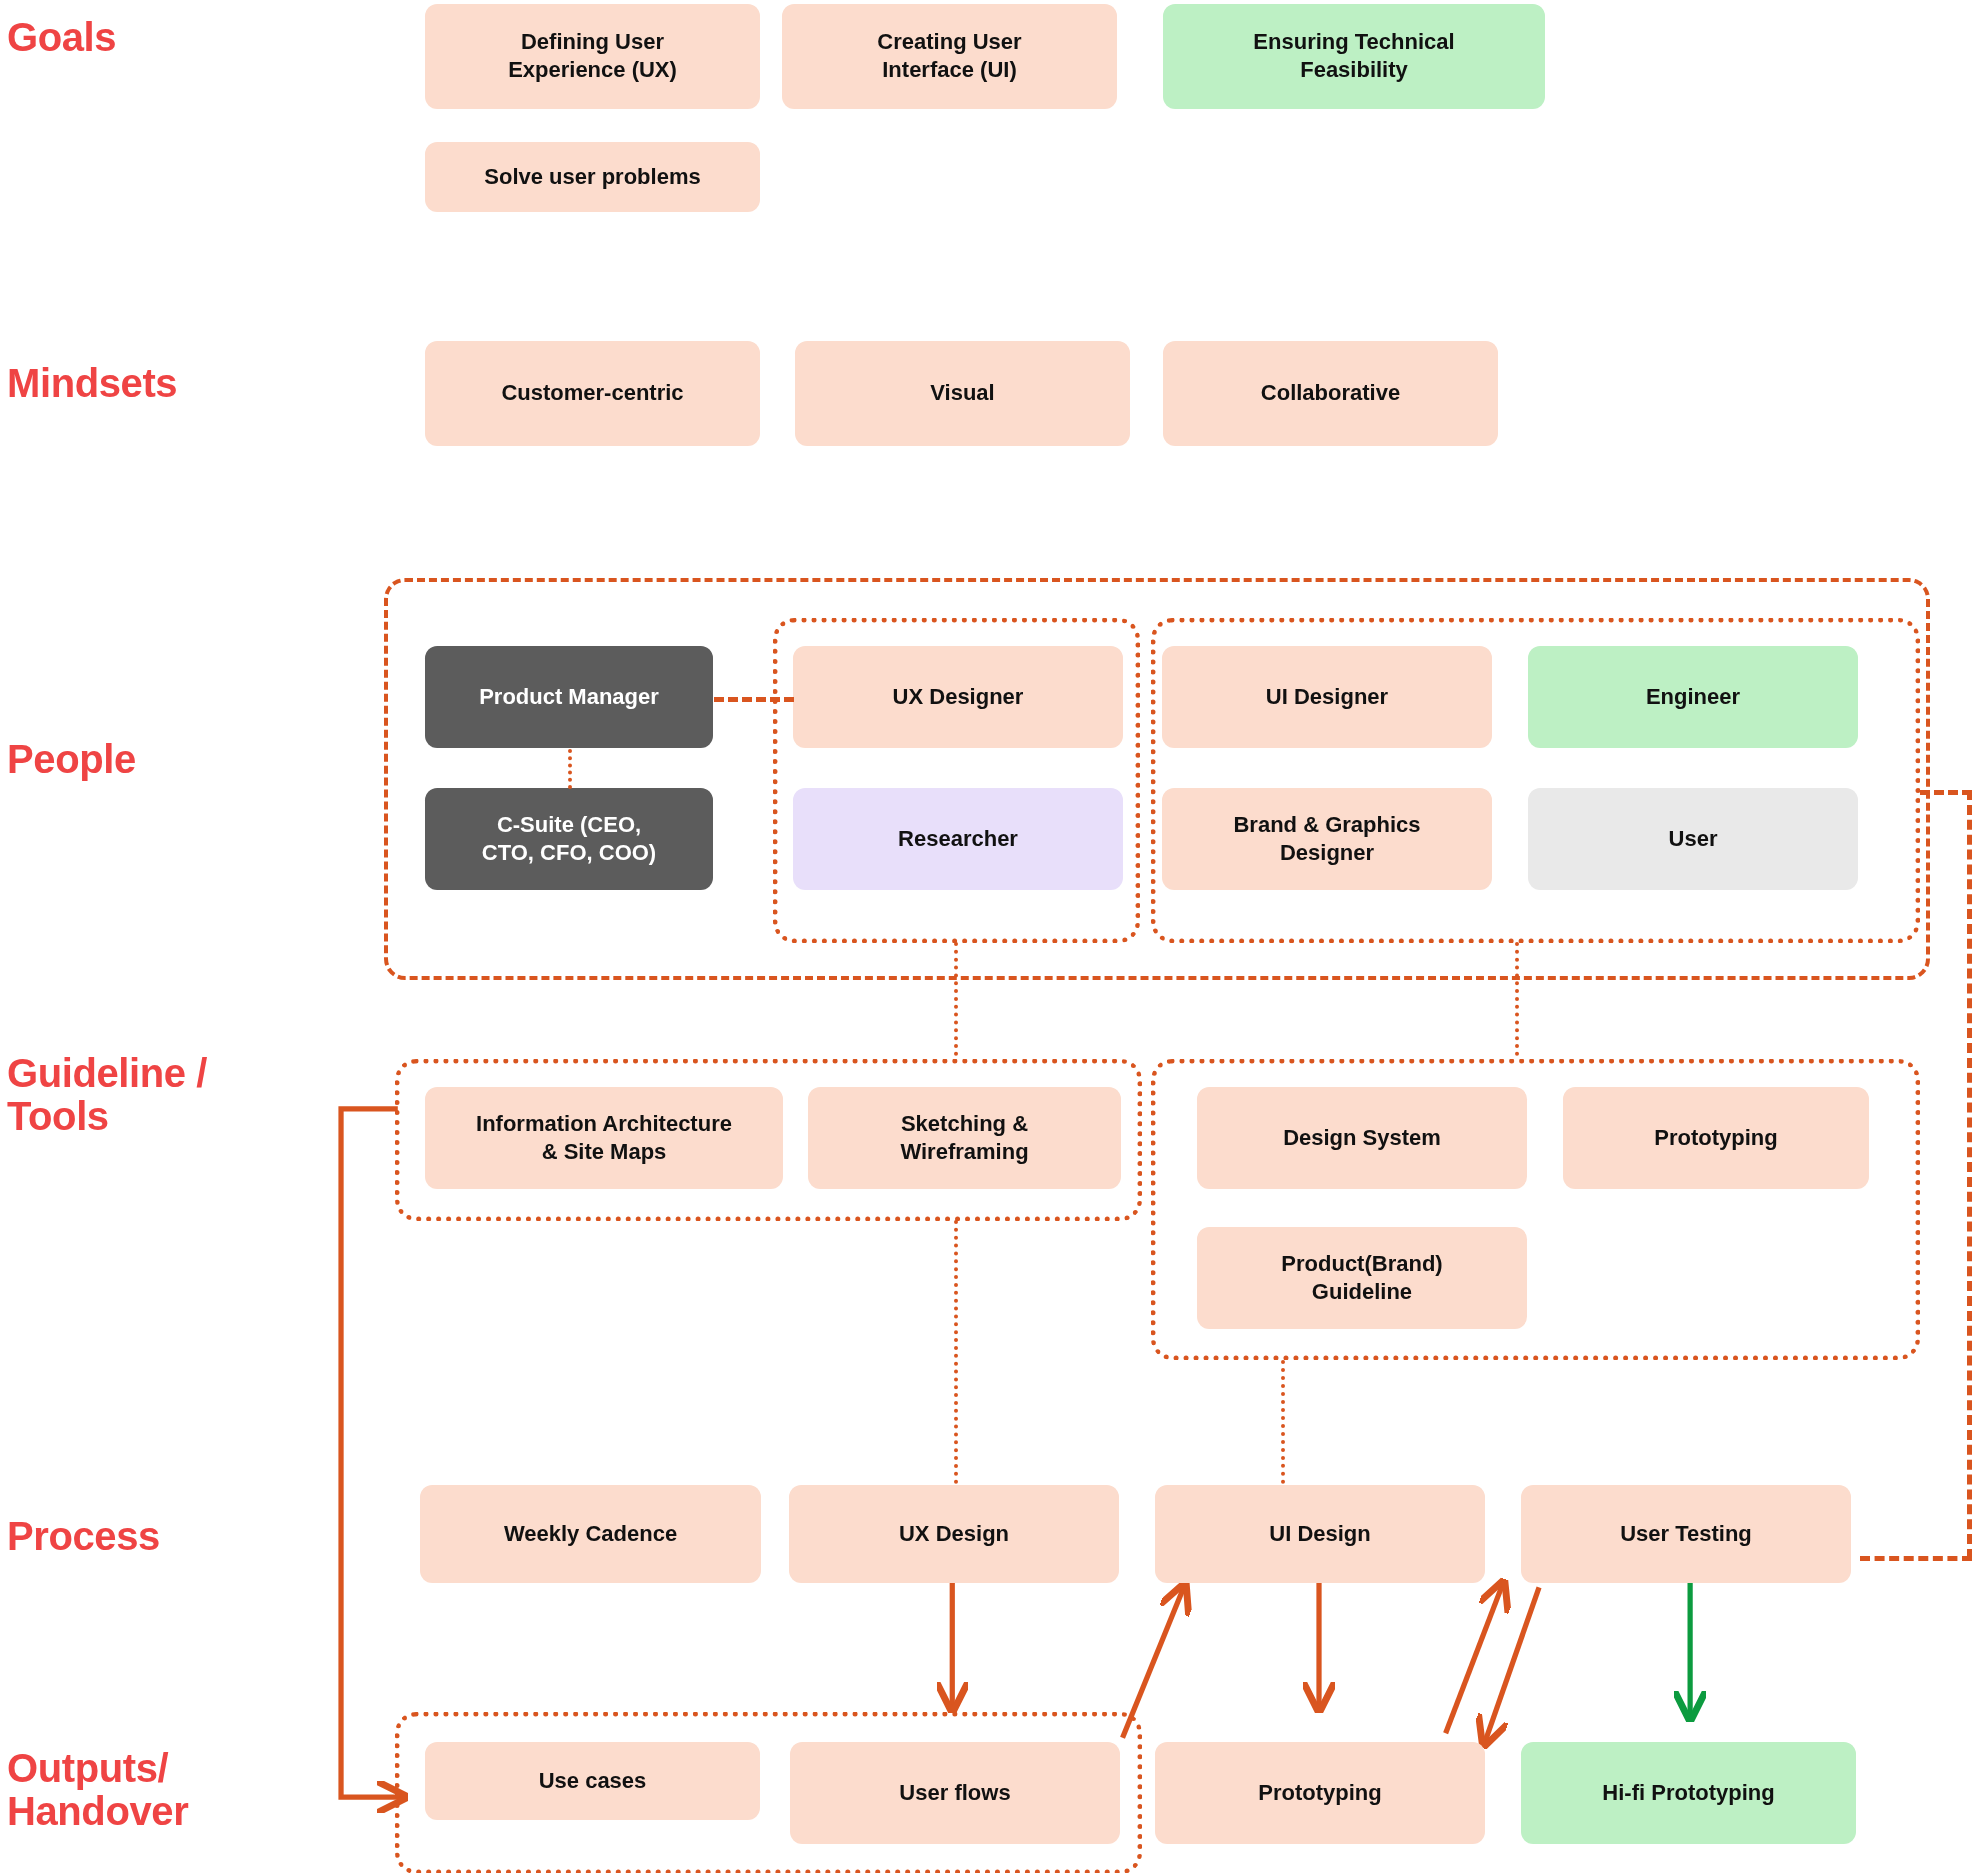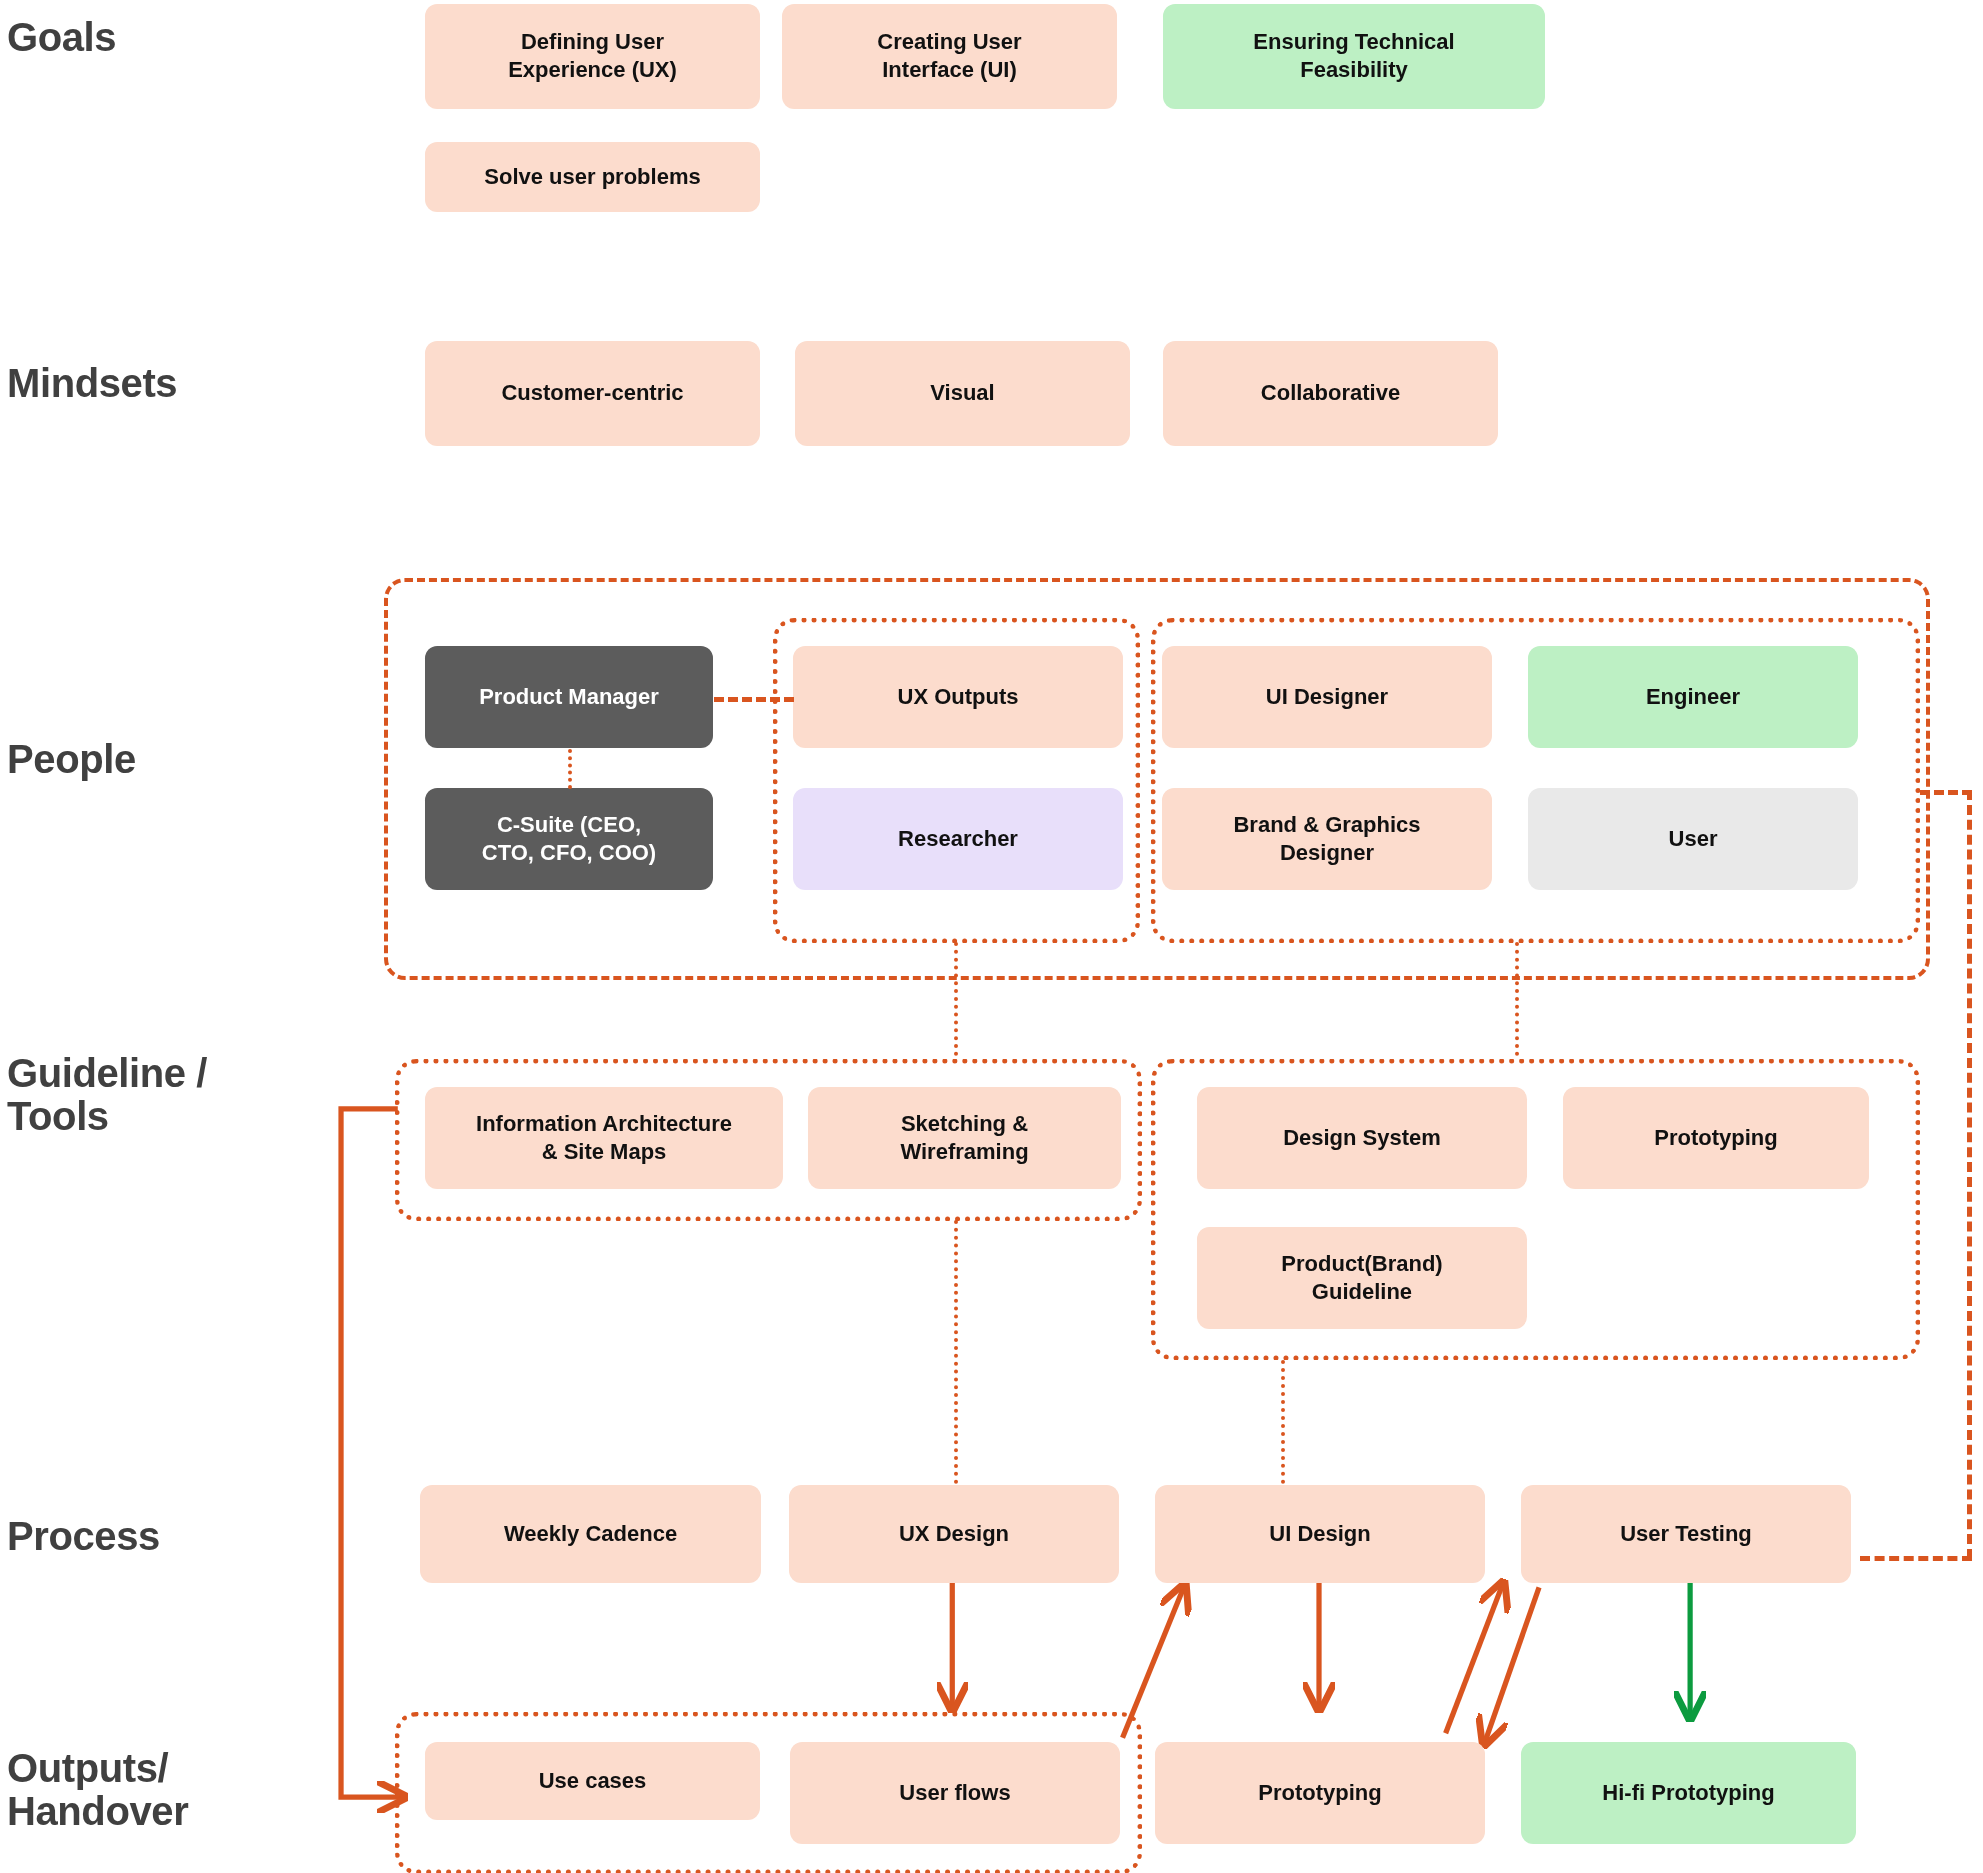--- a/index.html
+++ b/index.html
@@ -17,21 +17,21 @@
     overflow:hidden;
   }
   
   .row-label{
     position:absolute;
     left:7px;
     font-size:40px;
     font-weight:700;
     line-height:1.08;
     letter-spacing:-0.4px;
-    color:#404040;
+    color:#ef4444;
     white-space:pre-line;
   }
   
   .node{
     position:absolute;
     display:flex;
     align-items:center;
     justify-content:center;
     text-align:center;
     border-radius:12.2px;
@@ -120,21 +120,21 @@
   <div class="frame dashed" style="left:384px;top:578px;width:1546px;height:402px;"></div>
 
   <div class="frame dotted" style="left:773px;top:618px;width:367px;height:325px;"></div>
 
   <div class="frame dotted" style="left:1151px;top:618px;width:769px;height:325px;"></div>
 
   <div class="node dark" style="left:425px;top:646px;width:288px;height:102px;">Product Manager</div>
   <div class="node dark" style="left:425px;top:788px;width:288px;height:102px;">C-Suite (CEO,
 CTO, CFO, COO)</div>
 
-  <div class="node peach" style="left:793px;top:646px;width:330px;height:102px;">UX Outputs</div>
+  <div class="node peach" style="left:793px;top:646px;width:330px;height:102px;">UX Designer</div>
   <div class="node purple" style="left:793px;top:788px;width:330px;height:102px;">Researcher</div>
 
   <div class="node peach" style="left:1162px;top:646px;width:330px;height:102px;">UI Designer</div>
   <div class="node green" style="left:1528px;top:646px;width:330px;height:102px;">Engineer</div>
   <div class="node peach" style="left:1162px;top:788px;width:330px;height:102px;">Brand &amp; Graphics
 Designer</div>
   <div class="node grey" style="left:1528px;top:788px;width:330px;height:102px;">User</div>
 
   <div class="conn h-dash" style="left:714px;top:697px;width:80px;height:0;"></div>
 

